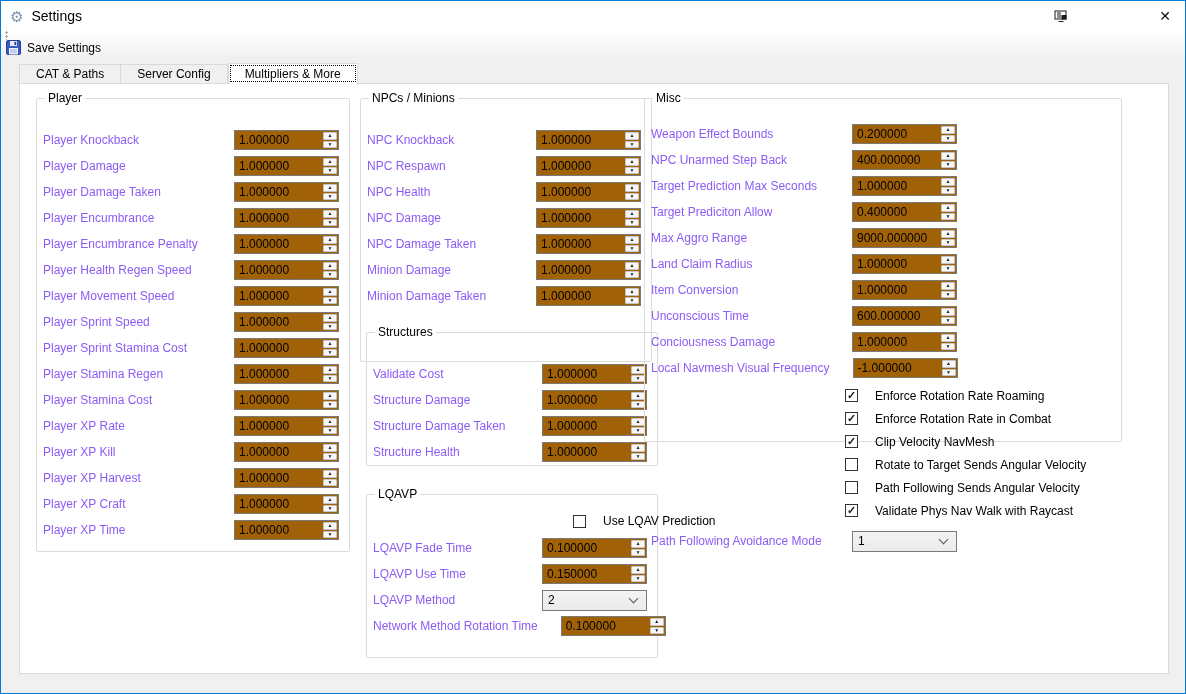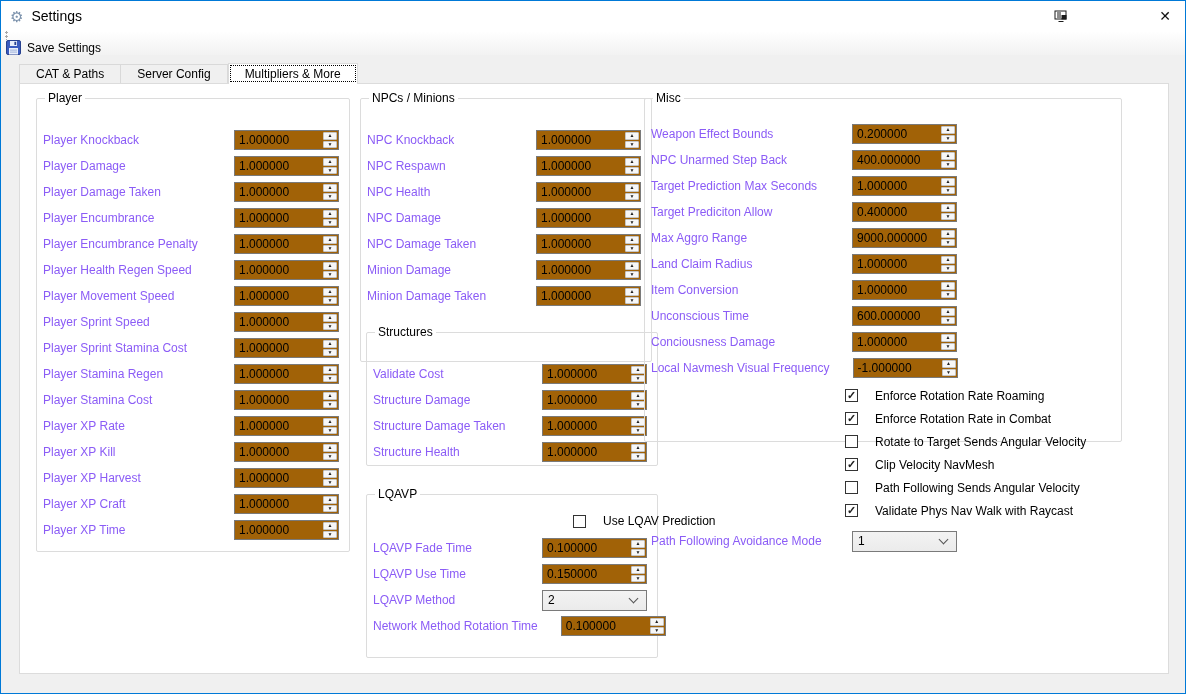--- a/index.html
+++ b/index.html
@@ -563,26 +563,26 @@
 
       <div class="chkrow">
           <span class="cb checked"></span>
           <span class="cblbl">Enforce Rotation Rate Roaming</span>
         </div>
           <div class="chkrow">
           <span class="cb checked"></span>
           <span class="cblbl">Enforce Rotation Rate in Combat</span>
         </div>
           <div class="chkrow">
+          <span class="cb checked"></span>
+          <span class="cblbl">Clip Velocity NavMesh</span>
+        </div>
+          <div class="chkrow">
           <span class="cb"></span>
           <span class="cblbl">Rotate to Target Sends Angular Velocity</span>
-        </div>
-          <div class="chkrow">
-          <span class="cb checked"></span>
-          <span class="cblbl">Clip Velocity NavMesh</span>
         </div>
           <div class="chkrow">
           <span class="cb"></span>
           <span class="cblbl">Path Following Sends Angular Velocity</span>
         </div>
           <div class="chkrow">
           <span class="cb checked"></span>
           <span class="cblbl">Validate Phys Nav Walk with Raycast</span>
         </div>
         </div>

